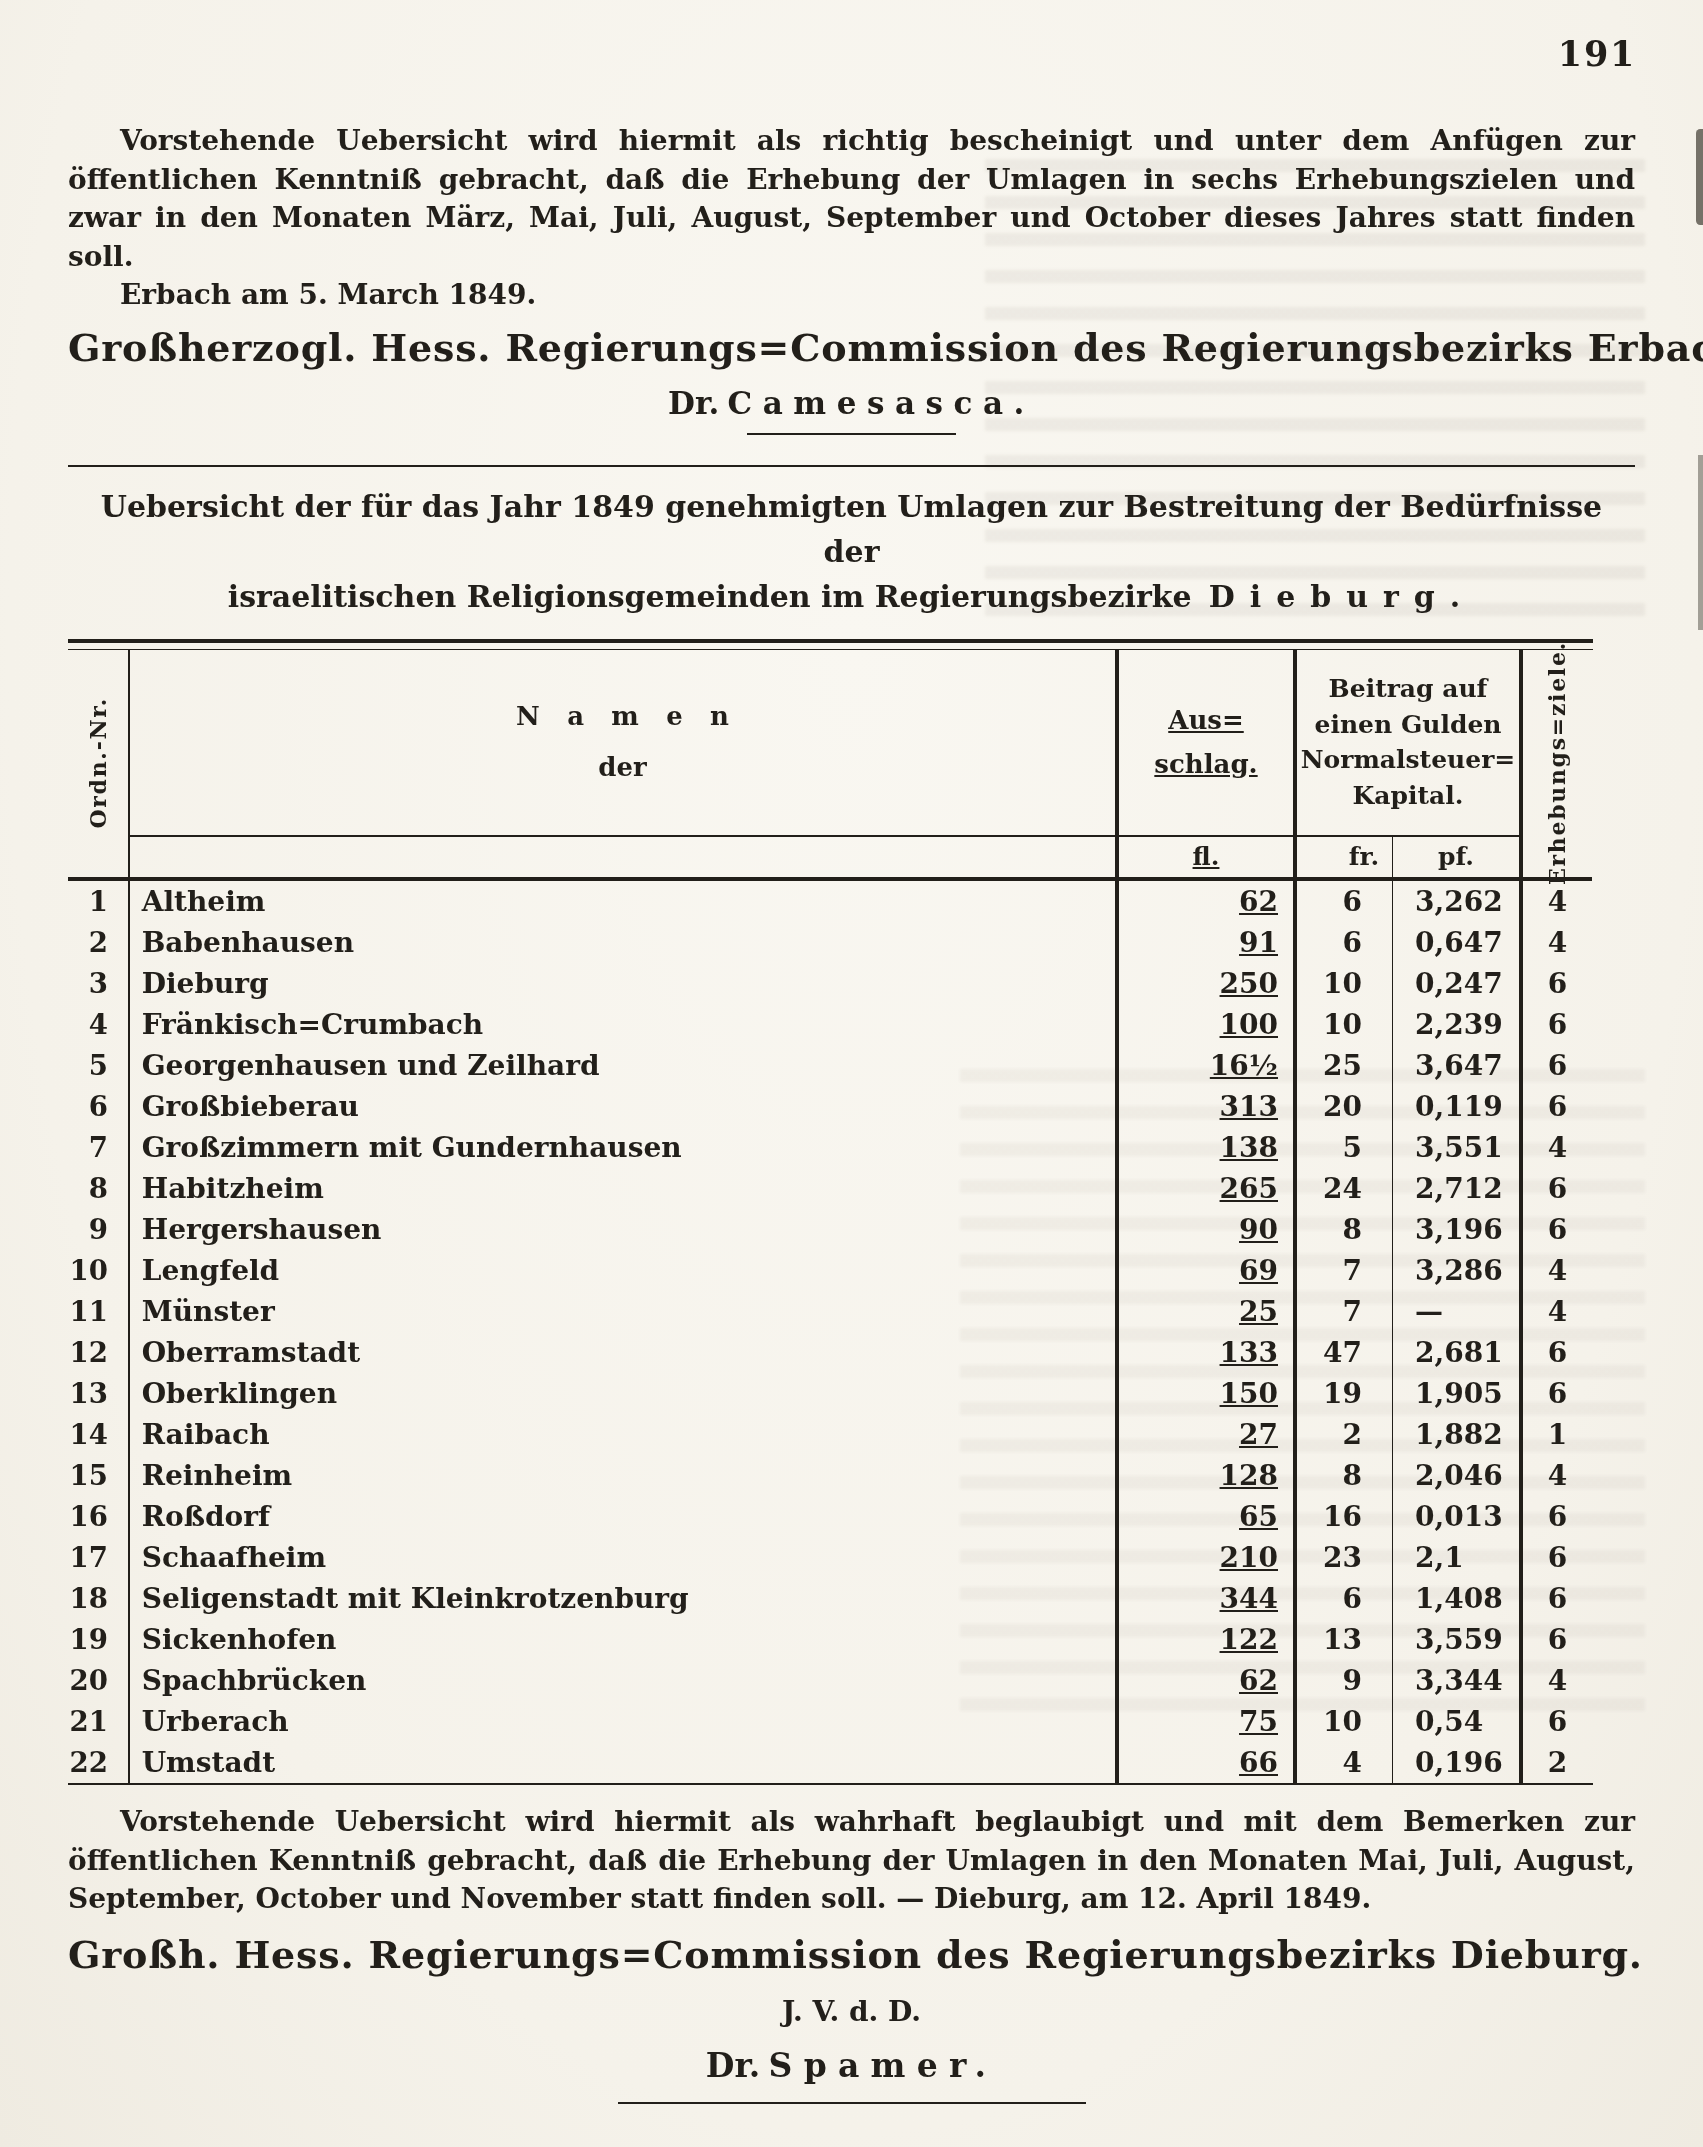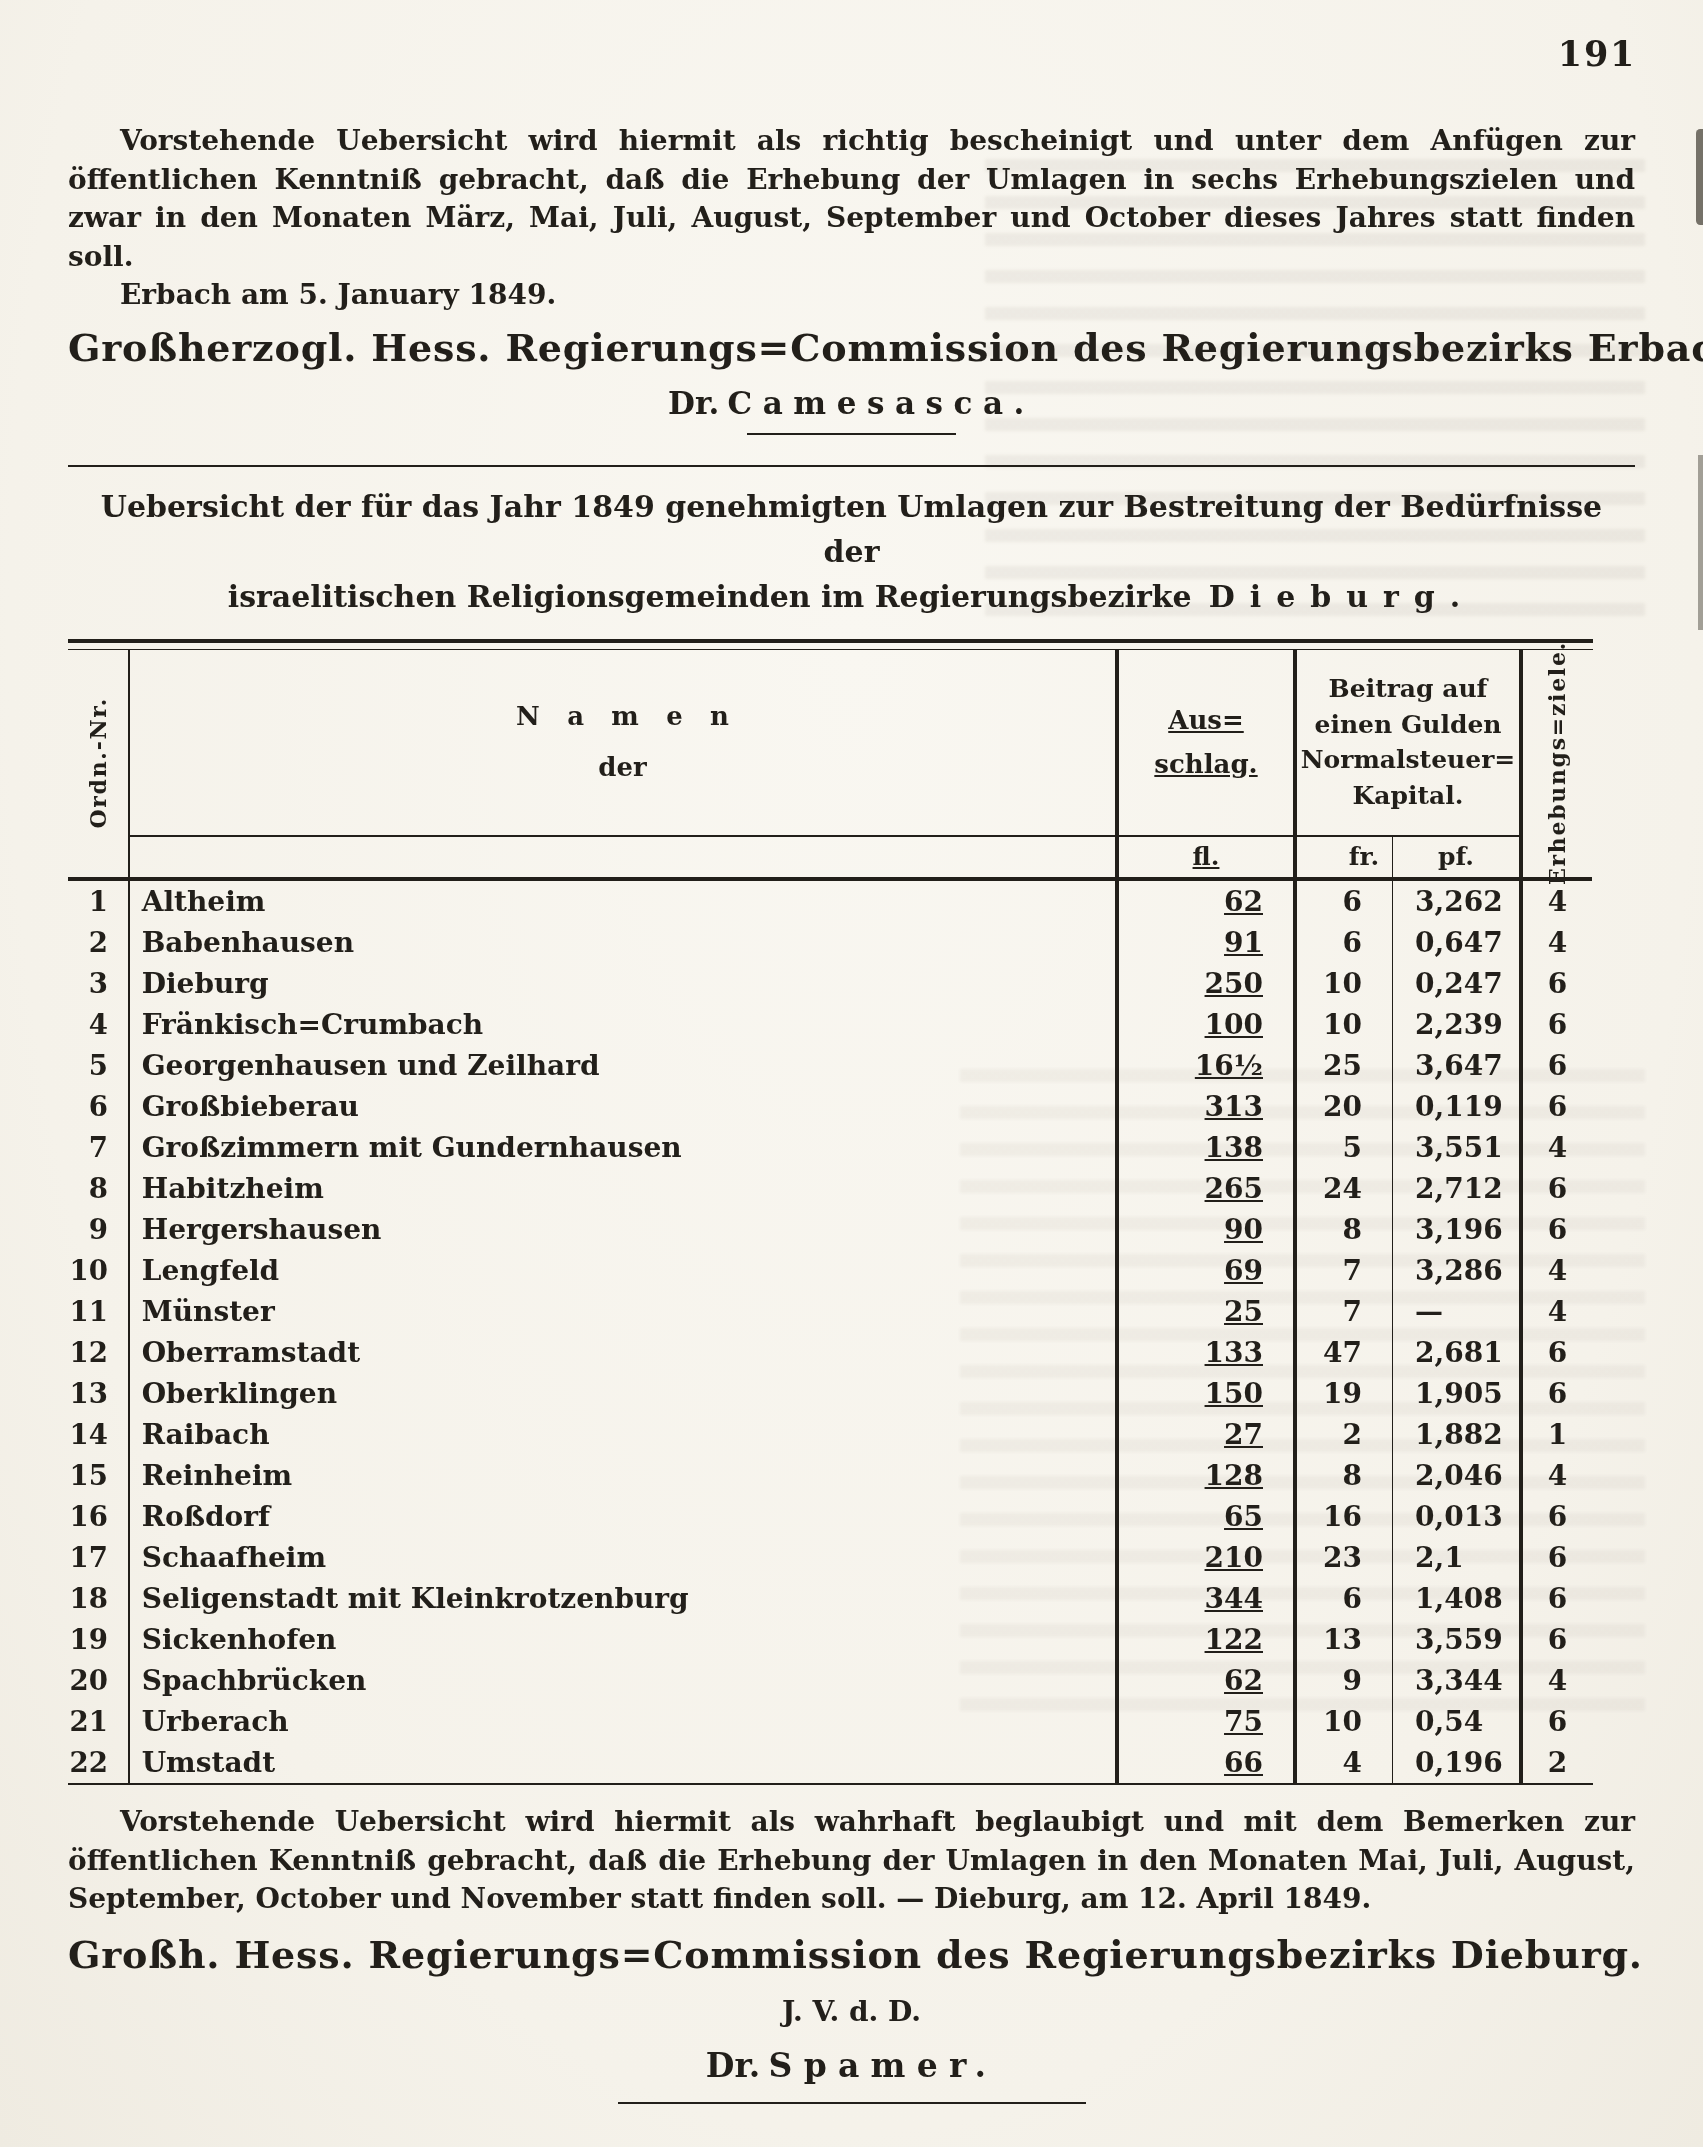--- a/index.html
+++ b/index.html
@@ -93,21 +93,21 @@
   .spaced-wide { letter-spacing:1.05em; text-indent:1.05em; }
 
   .bc { font-size:28px; line-height:41px; white-space:nowrap; }
   .bc.c1 { text-align:right; padding-right:20px; font-size:27.6px; }
   .bc.c2 { display:flex; padding-left:11.7px; }
   .leader {
     flex:1 1 auto; align-self:flex-end;
     height:4.2px; margin:0 16.7px 11px 13.4px;
     background-image:repeating-linear-gradient(90deg, #221f1a 0 5px, transparent 5px 9.2px);
   }
-  .bc.c3 { text-align:right; padding-right:30px; }
+  .bc.c3 { text-align:right; padding-right:15px; }
   .bc.c4 { text-align:right; padding-right:30px; }
   .bc.c5 { text-align:left; padding-left:22px; }
   .bc.c6 { text-align:center; }
 
   .tbl-bottom { width:1525px; border-top:2.5px solid #221f1a; }
 
   .outro-para { margin-top:18.4px; }
   .pp { text-align:center; font-size:28px; margin-top:16.7px; }
   .sig-big { font-size:33px; margin-top:18.4px; }
 
@@ -129,21 +129,21 @@
   <div class="ghost-a"></div>
   <div class="ghost-b"></div>
   <div class="edge-mark-a"></div>
   <div class="edge-mark-b"></div>
 
   <div class="pagenum">191</div>
 
   <div class="content">
 
     <p class="para indent">Vorstehende Uebersicht wird hiermit als richtig bescheinigt und unter dem Anfügen zur öffentlichen Kenntniß gebracht, daß die Erhebung der Umlagen in sechs Erhebungszielen und zwar in den Monaten März, Mai, Juli, August, September und October dieses Jahres statt finden soll.</p>
-    <p class="dateline">Erbach am 5. January 1849.</p>
+    <p class="dateline">Erbach am 5. March 1849.</p>
 
     <h1 class="commission">Großherzogl. Hess. Regierungs=Commission des Regierungsbezirks Erbach.</h1>
 
     <div class="sig">
       <span>Dr.</span><span class="spaced">Camesasca.</span>
     </div>
     <div class="sig-rule"></div>
 
     <div class="section-rule"></div>
 

